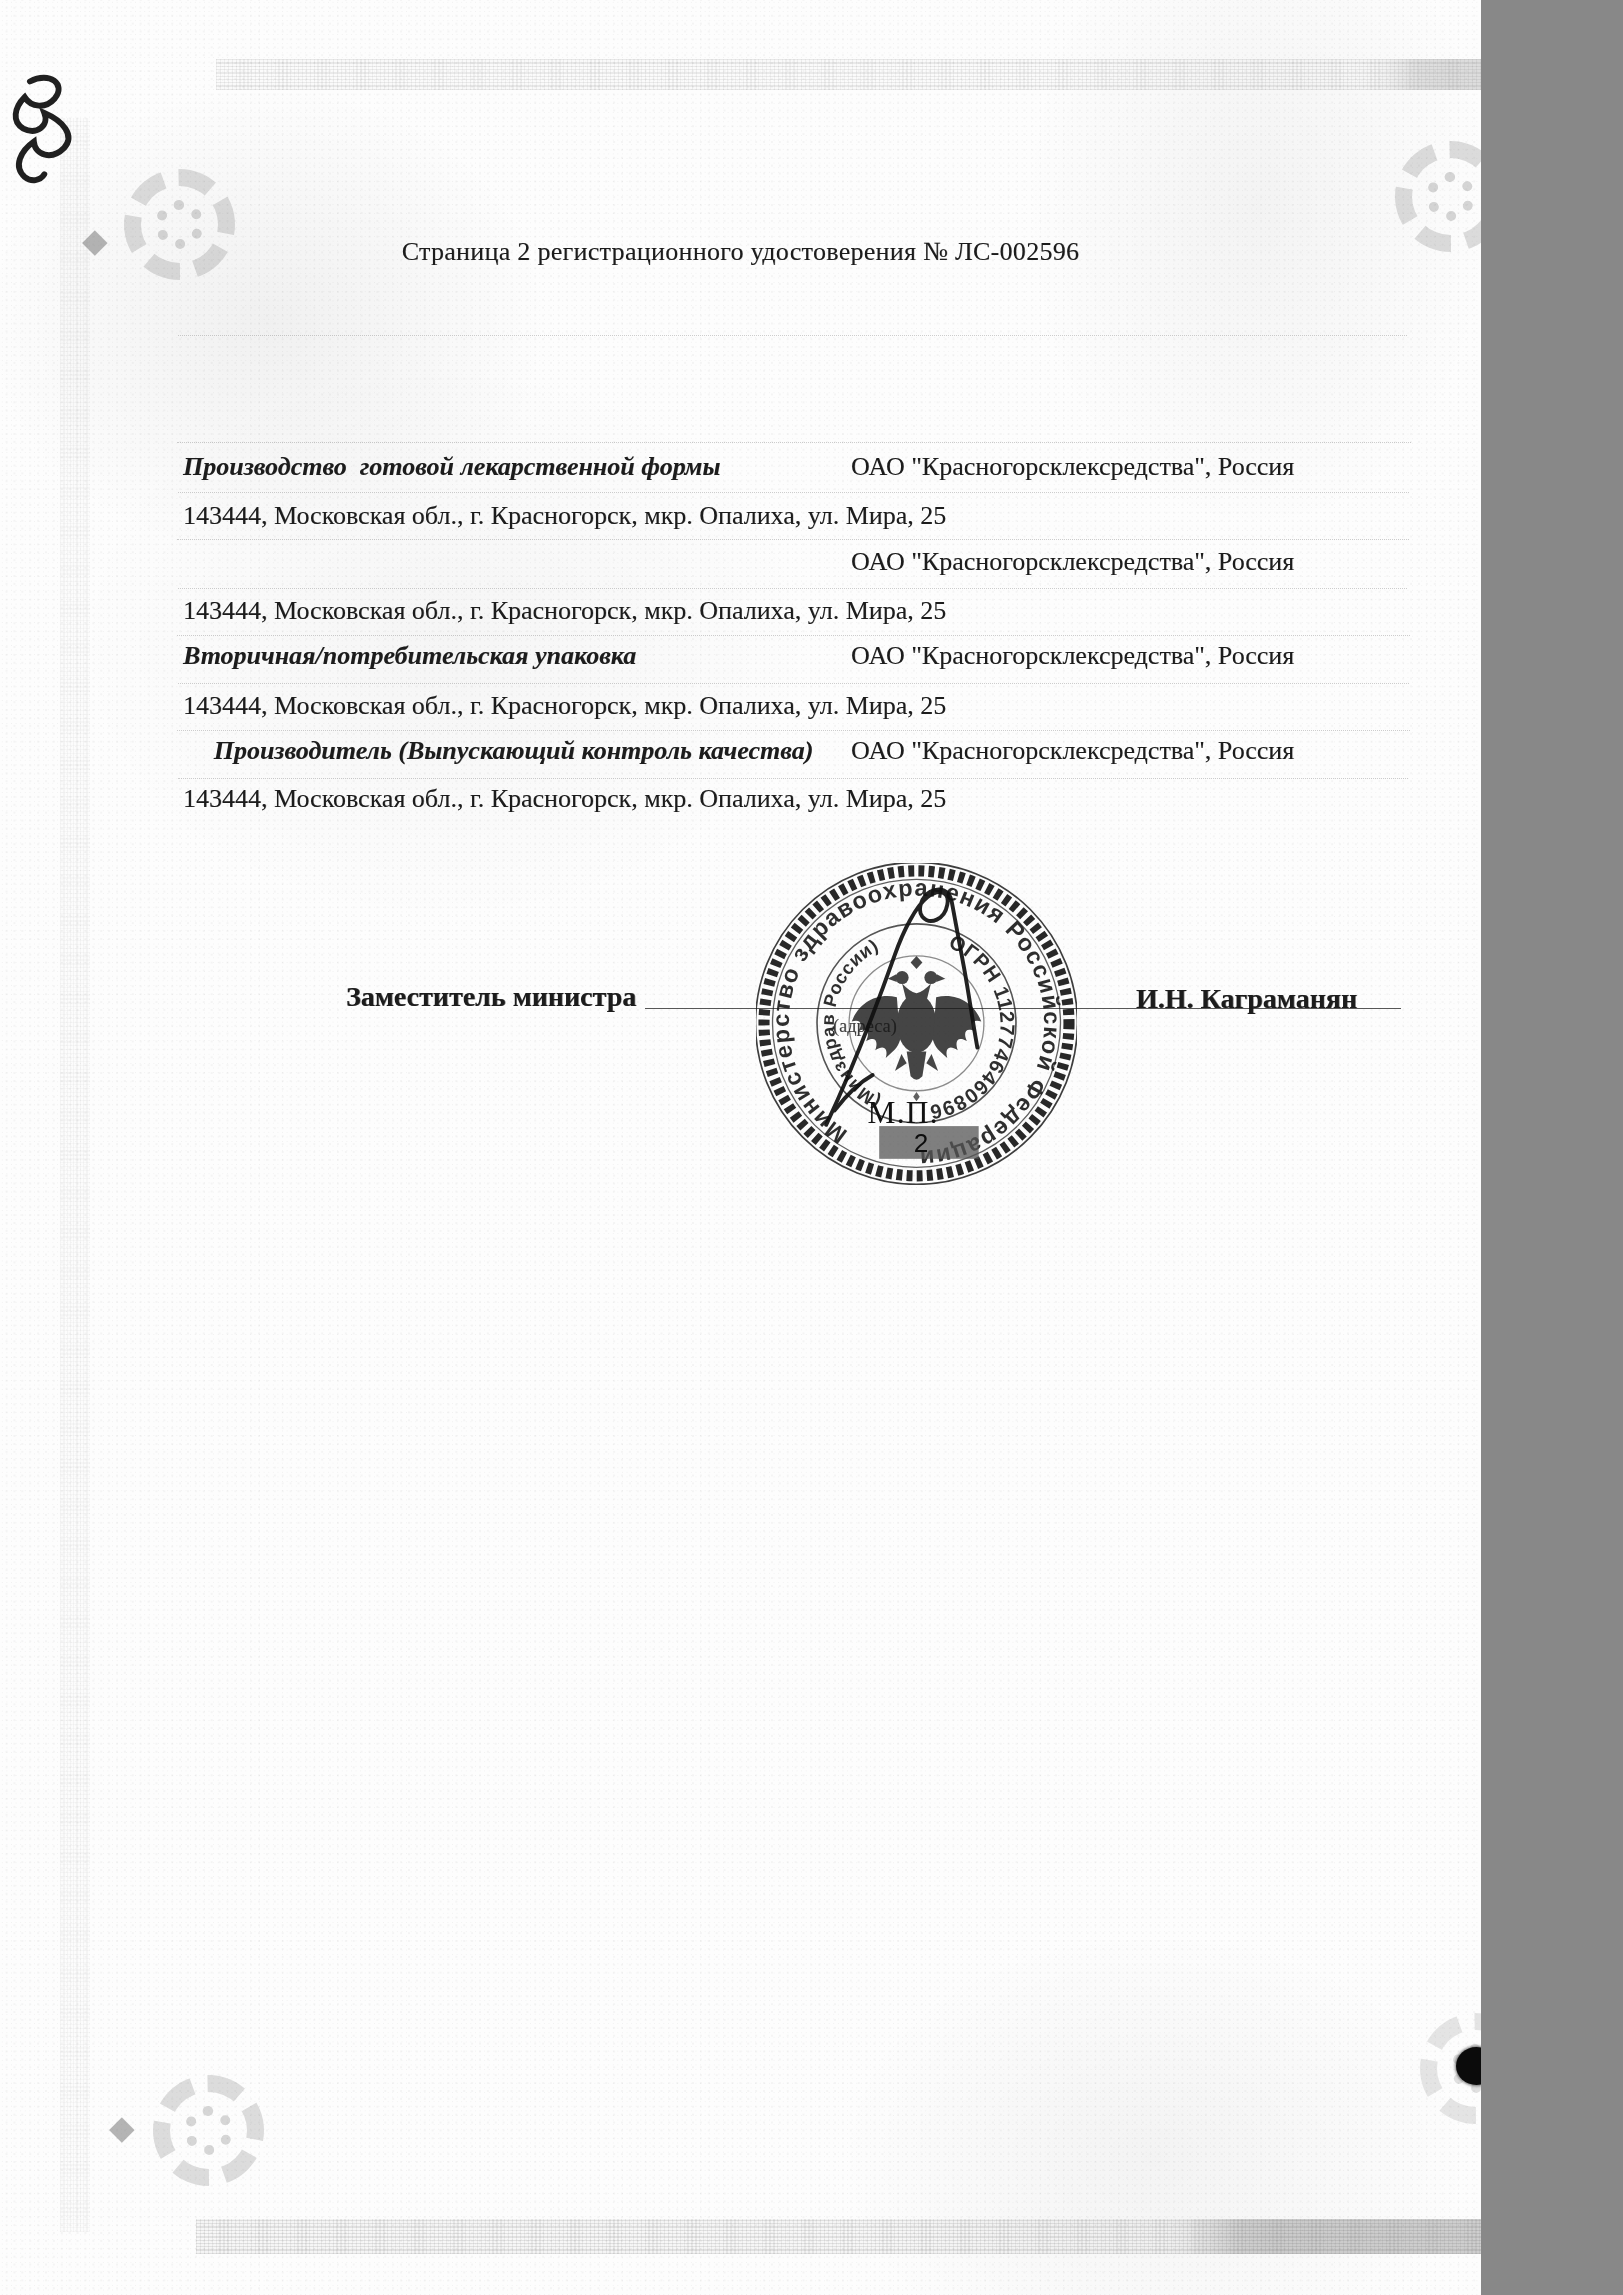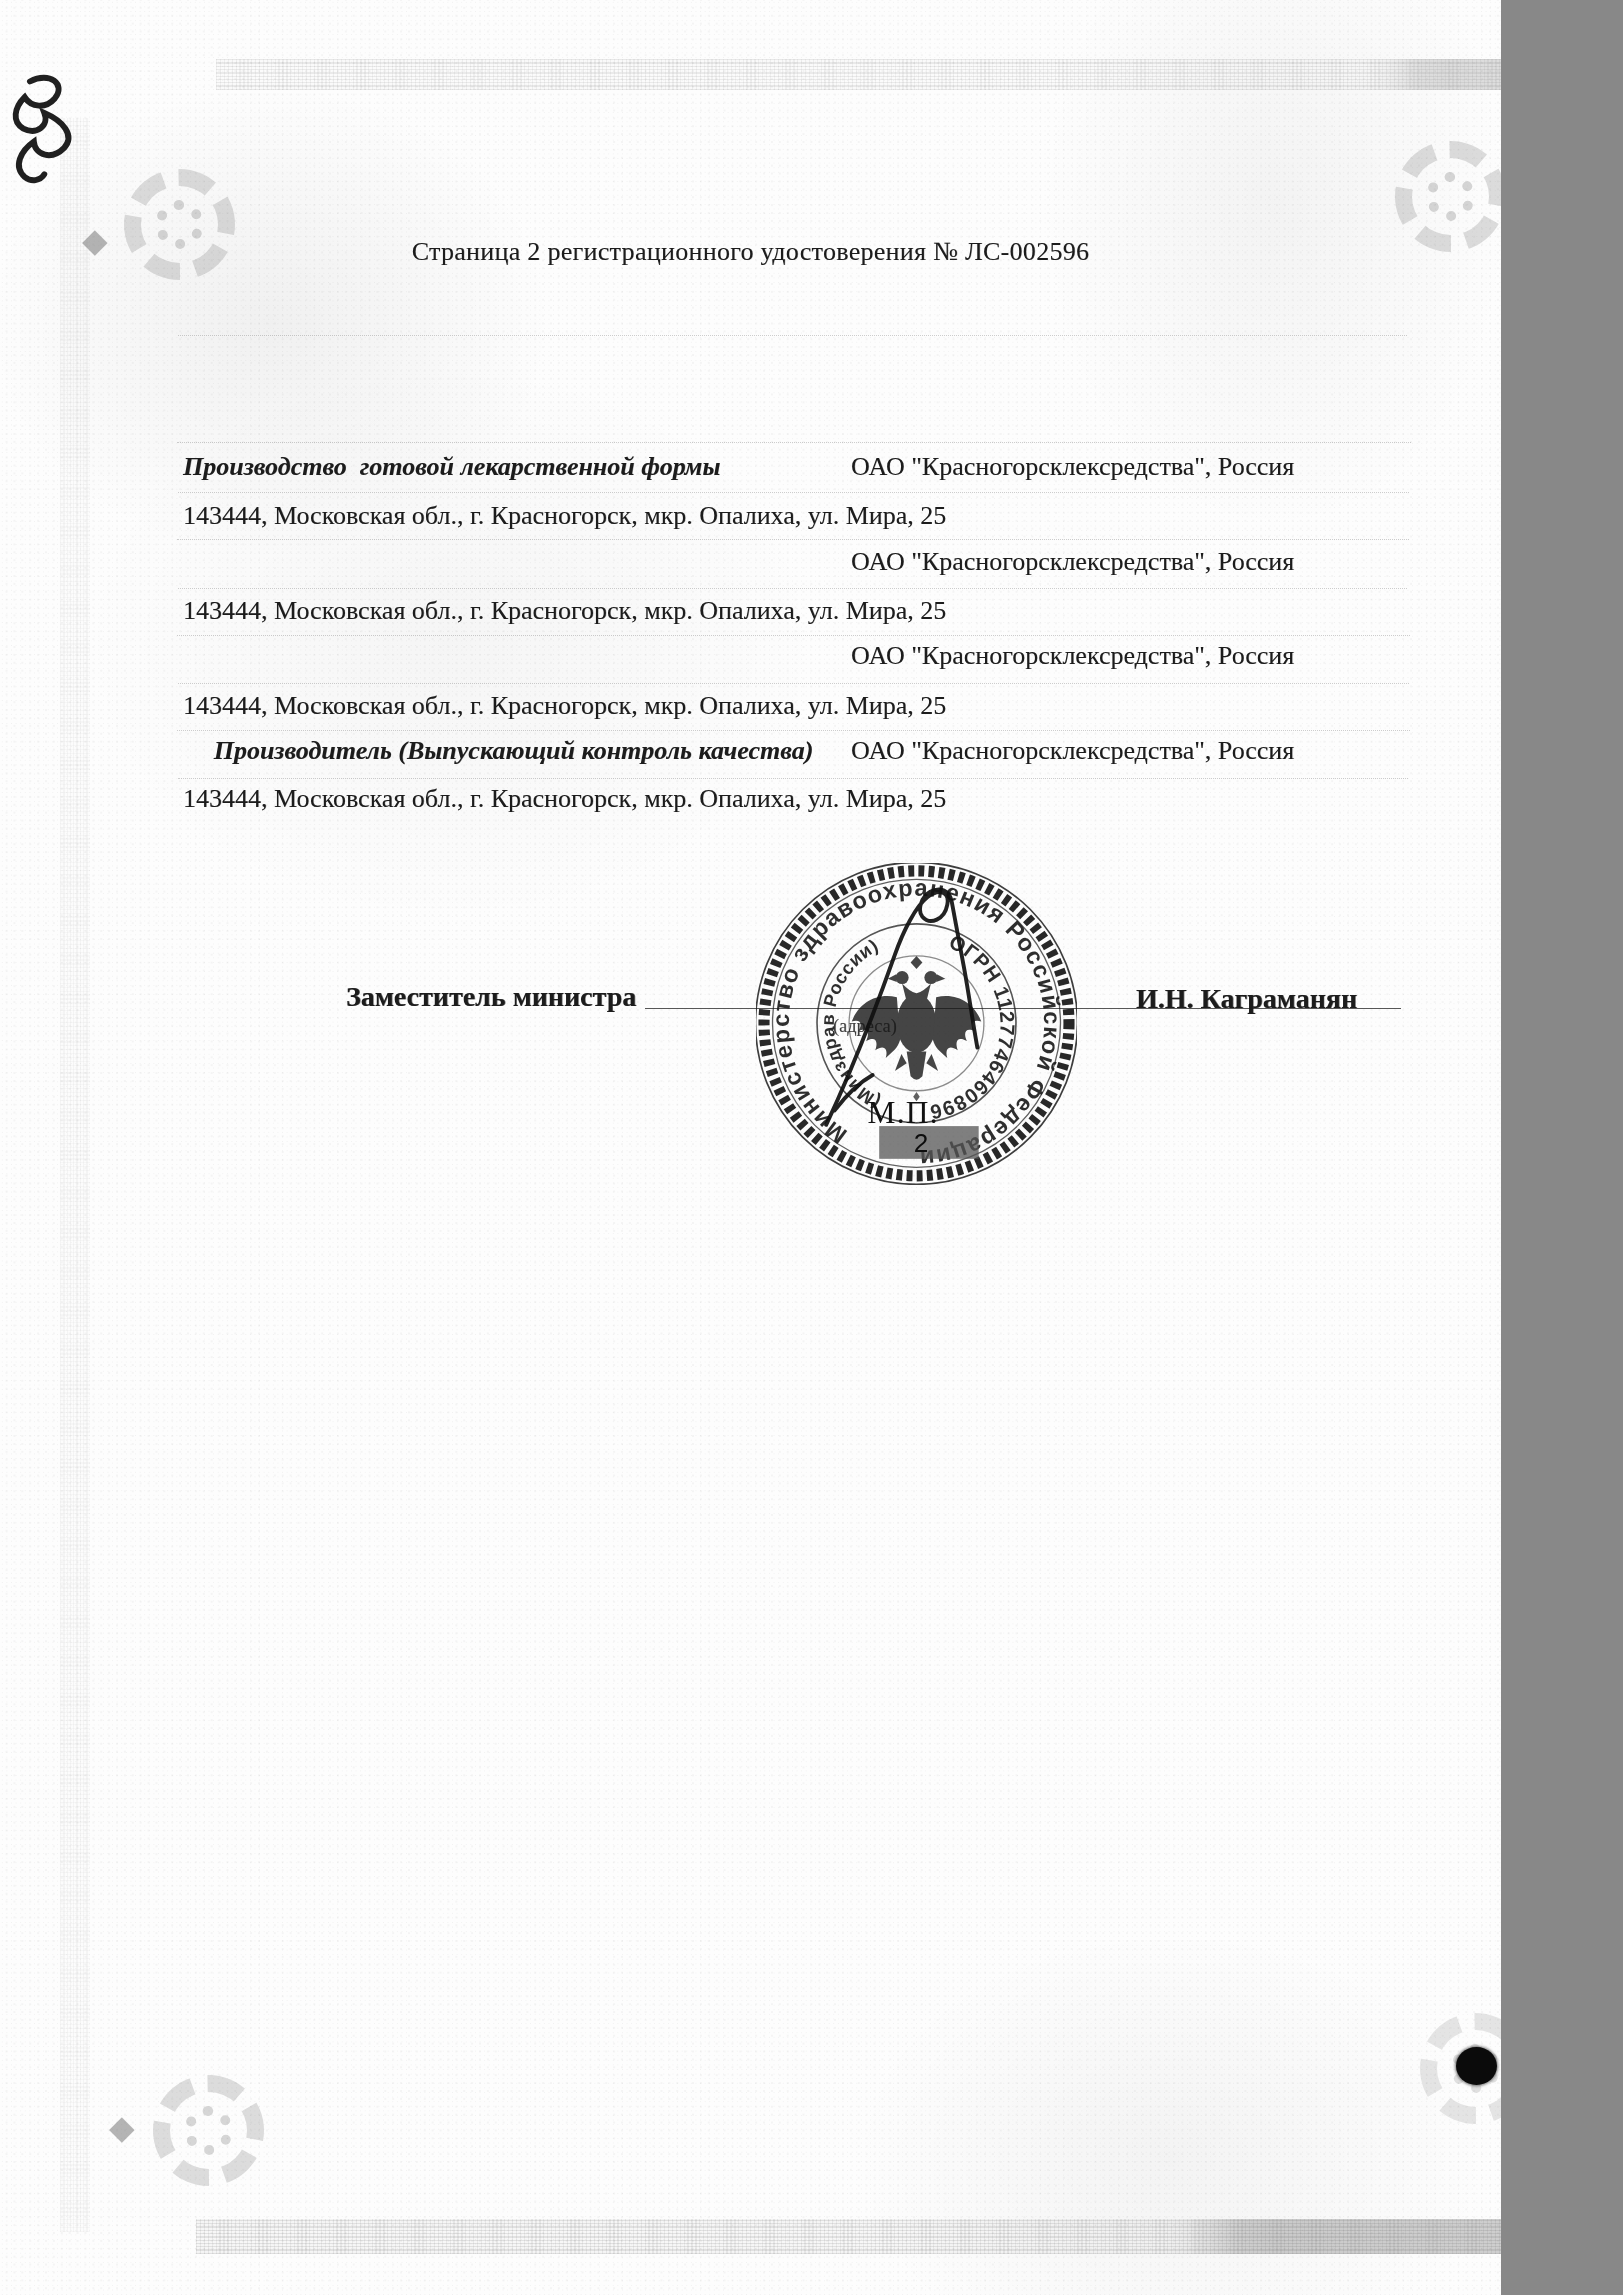--- a/index.html
+++ b/index.html
@@ -9,21 +9,20 @@
     background-color:#fdfdfd;
     background-image:
       radial-gradient(rgba(0,0,0,.05) 0.7px, transparent 0.9px),
       radial-gradient(rgba(0,0,0,.035) 0.7px, transparent 0.9px),
       radial-gradient(406px 340px at 18% 14%, rgba(0,0,0,.05), transparent 70%),
       radial-gradient(340px 471px at 85% 9%, rgba(0,0,0,.04), transparent 70%),
       radial-gradient(537px 406px at 30% 28%, rgba(0,0,0,.033), transparent 70%),
       radial-gradient(458px 327px at 78% 94%, rgba(0,0,0,.04), transparent 70%);
     background-size:4.6px 4.6px, 7.9px 7.9px, auto, auto, auto, auto;
     background-position:0 0, 2.6px 3.9px, 0 0, 0 0, 0 0, 0 0;
-    padding-left:20px;
   }
   .abs{position:absolute;}
   .doc-text{ text-shadow:0.4px 0.4px 0 rgba(0,0,0,.32); white-space:pre-wrap; z-index:2;}
   .title{ left:0; top:237px; width:100%; text-align:center; font-size:26px; letter-spacing:0.3px;}
   .hdr{ left:182px; top:339px; width:1188px; font-weight:700; font-size:28px; line-height:37px; text-shadow:0.7px 0 0 rgba(0,0,0,.55);}
   .stage{ font-style:italic; font-size:26px; font-weight:600;}
   .company{ font-size:26px;}
   .address{ font-size:26px;}
   .sig{ font-weight:700; font-size:28px; text-shadow:0.7px 0 0 rgba(0,0,0,.5);}
   .podpis{ font-size:18.3px; opacity:.85; z-index:2;}
@@ -92,20 +91,21 @@
   <div class="abs scanline" style="left:177px; top:730px; width:1233px;"></div>
   <div class="abs scanline" style="left:178px; top:778px; width:1230px;"></div>
 
   <div class="abs doc-text stage" style="left:183px;  top:452px;  width:661px;">Производство  готовой лекарственной формы</div>
   <div class="abs doc-text company" style="left:851px; top:452px;  width:576px;">ОАО "Красногорсклексредства", Россия</div>
   <div class="abs doc-text address" style="left:183px;  top:501px;  width:982px;">143444, Московская обл., г. Красногорск, мкр. Опалиха, ул. Мира, 25</div>
 
   <div class="abs doc-text company" style="left:851px; top:547px;  width:576px;">ОАО "Красногорсклексредства", Россия</div>
   <div class="abs doc-text address" style="left:183px;  top:596px;  width:982px;">143444, Московская обл., г. Красногорск, мкр. Опалиха, ул. Мира, 25</div>
 
+  <div class="abs doc-text stage" style="left:183px;  top:641px;  width:661px;">Вторичная/потребительская упаковка</div>
   <div class="abs doc-text company" style="left:851px; top:641px;  width:576px;">ОАО "Красногорсклексредства", Россия</div>
   <div class="abs doc-text address" style="left:183px;  top:691px; width:982px;">143444, Московская обл., г. Красногорск, мкр. Опалиха, ул. Мира, 25</div>
 
   <div class="abs doc-text stage" style="left:183px;  top:736px; width:661px;text-align:center;">Производитель (Выпускающий контроль качества)</div>
   <div class="abs doc-text company" style="left:851px; top:736px; width:576px;">ОАО "Красногорсклексредства", Россия</div>
   <div class="abs doc-text address" style="left:183px;  top:784px; width:982px;">143444, Московская обл., г. Красногорск, мкр. Опалиха, ул. Мира, 25</div>
 
   <div class="abs doc-text sig" style="left:298px; top:981px;margin-left:48px;">Заместитель министра</div>
   <div class="abs sig-line" style="left:645px; top:1008px; width:756px;"></div>
   <div class="abs doc-text podpis" style="left:833px; top:1016px;">(адреса)</div>

